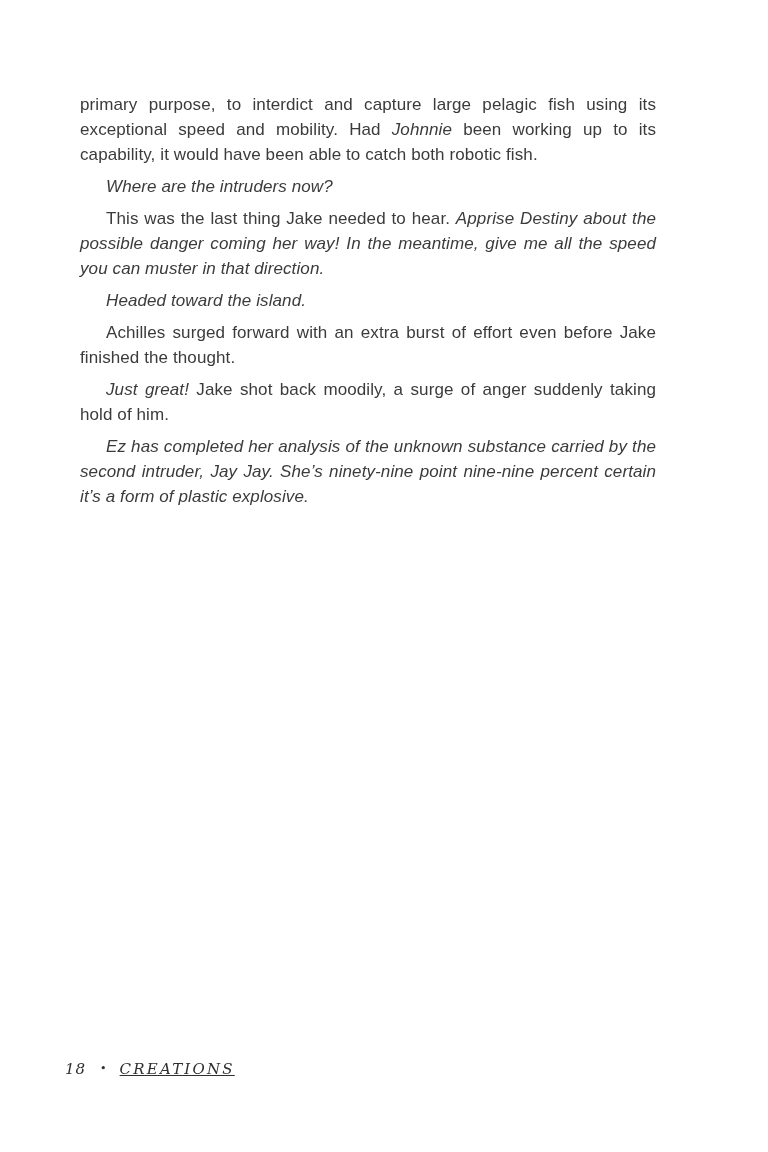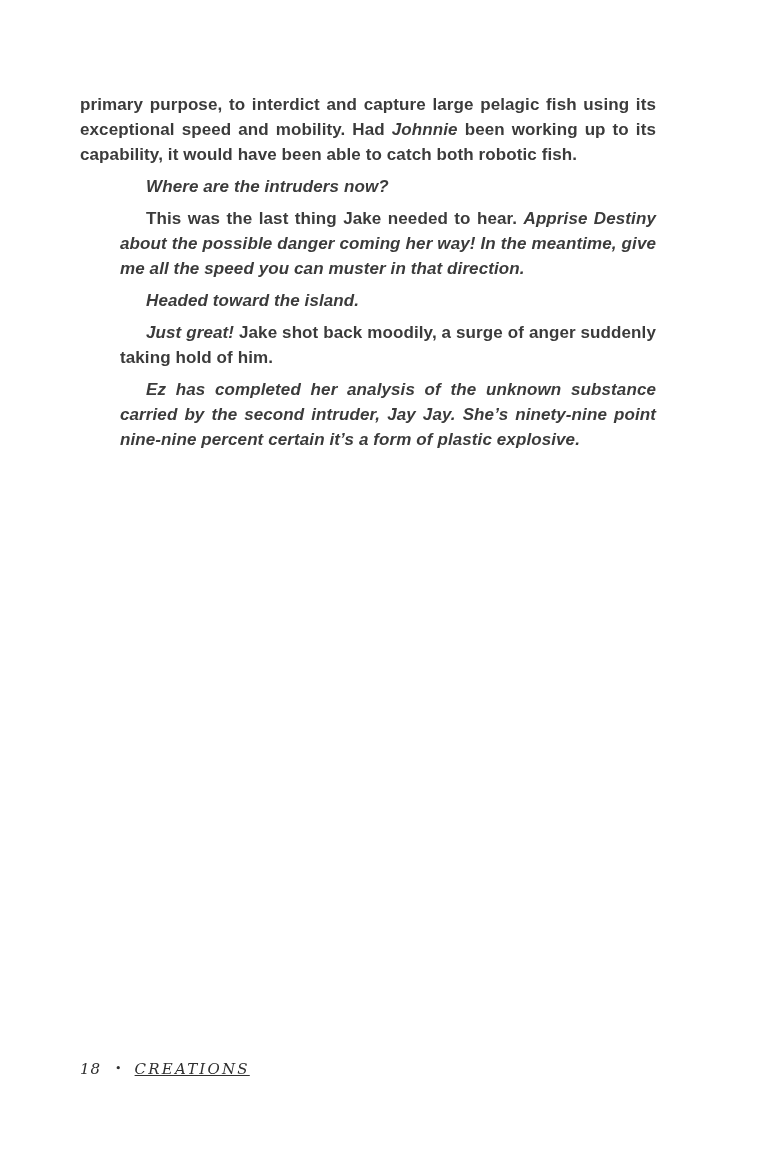--- a/index.html
+++ b/index.html
@@ -17,40 +17,38 @@
   .page {
     position: absolute;
     inset: 0;
     background: #ffffff;
   }
   .text-block {
     position: absolute;
     left: 80px;
     top: 92px;
     width: 576px;
-    font-weight: bold;
   }
   p.para {
     margin: 0 0 7px 0;
     font-size: 17px;
     line-height: 25px;
     color: #3b3b3b;
     text-align: justify;
     letter-spacing: 0.1px;
   }
   p.para.indent {
     text-indent: 26px;
-    margin-left: 40px;
   }
   .run-italic {
     font-style: italic;
   }
   .footer {
     position: absolute;
-    left: 80px;
+    left: 65px;
     top: 1060px;
     display: flex;
     align-items: baseline;
     color: #2f2f2f;
     font-family: "DejaVu Serif", serif;
     font-style: italic;
   }
   .footer .page-num {
     font-size: 15px;
     letter-spacing: 1px;
@@ -72,20 +70,21 @@
 <body>
 
 <div class="page">
 
   <div class="text-block">
 
   <p class="para"><span class="run-roman">primary purpose, to interdict and capture large pelagic fish using its exceptional speed and mobility. Had </span><span class="run-italic">Johnnie</span><span class="run-roman"> been working up to its capability, it would have been able to catch both robotic fish.</span></p>
       <p class="para indent"><span class="run-italic">Where are the intruders now?</span></p>
       <p class="para indent"><span class="run-roman">This was the last thing Jake needed to hear. </span><span class="run-italic">Apprise Destiny about the possible danger coming her way! In the meantime, give me all the speed you can muster in that direction.</span></p>
       <p class="para indent"><span class="run-italic">Headed toward the island.</span></p>
+      <p class="para indent"><span class="run-roman">Achilles surged forward with an extra burst of effort even before Jake finished the thought.</span></p>
       <p class="para indent"><span class="run-italic">Just great!</span><span class="run-roman"> Jake shot back moodily, a surge of anger suddenly taking hold of him.</span></p>
       <p class="para indent"><span class="run-italic">Ez has completed her analysis of the unknown substance carried by the second intruder, Jay Jay. She’s ninety-nine point nine-nine percent certain it’s a form of plastic explosive.</span></p>
     </div>
 
   <div class="footer">
     <span class="page-num">18</span>
     <span class="bullet">•</span>
     <span class="book-title">CREATIONS</span>
   </div>
 

